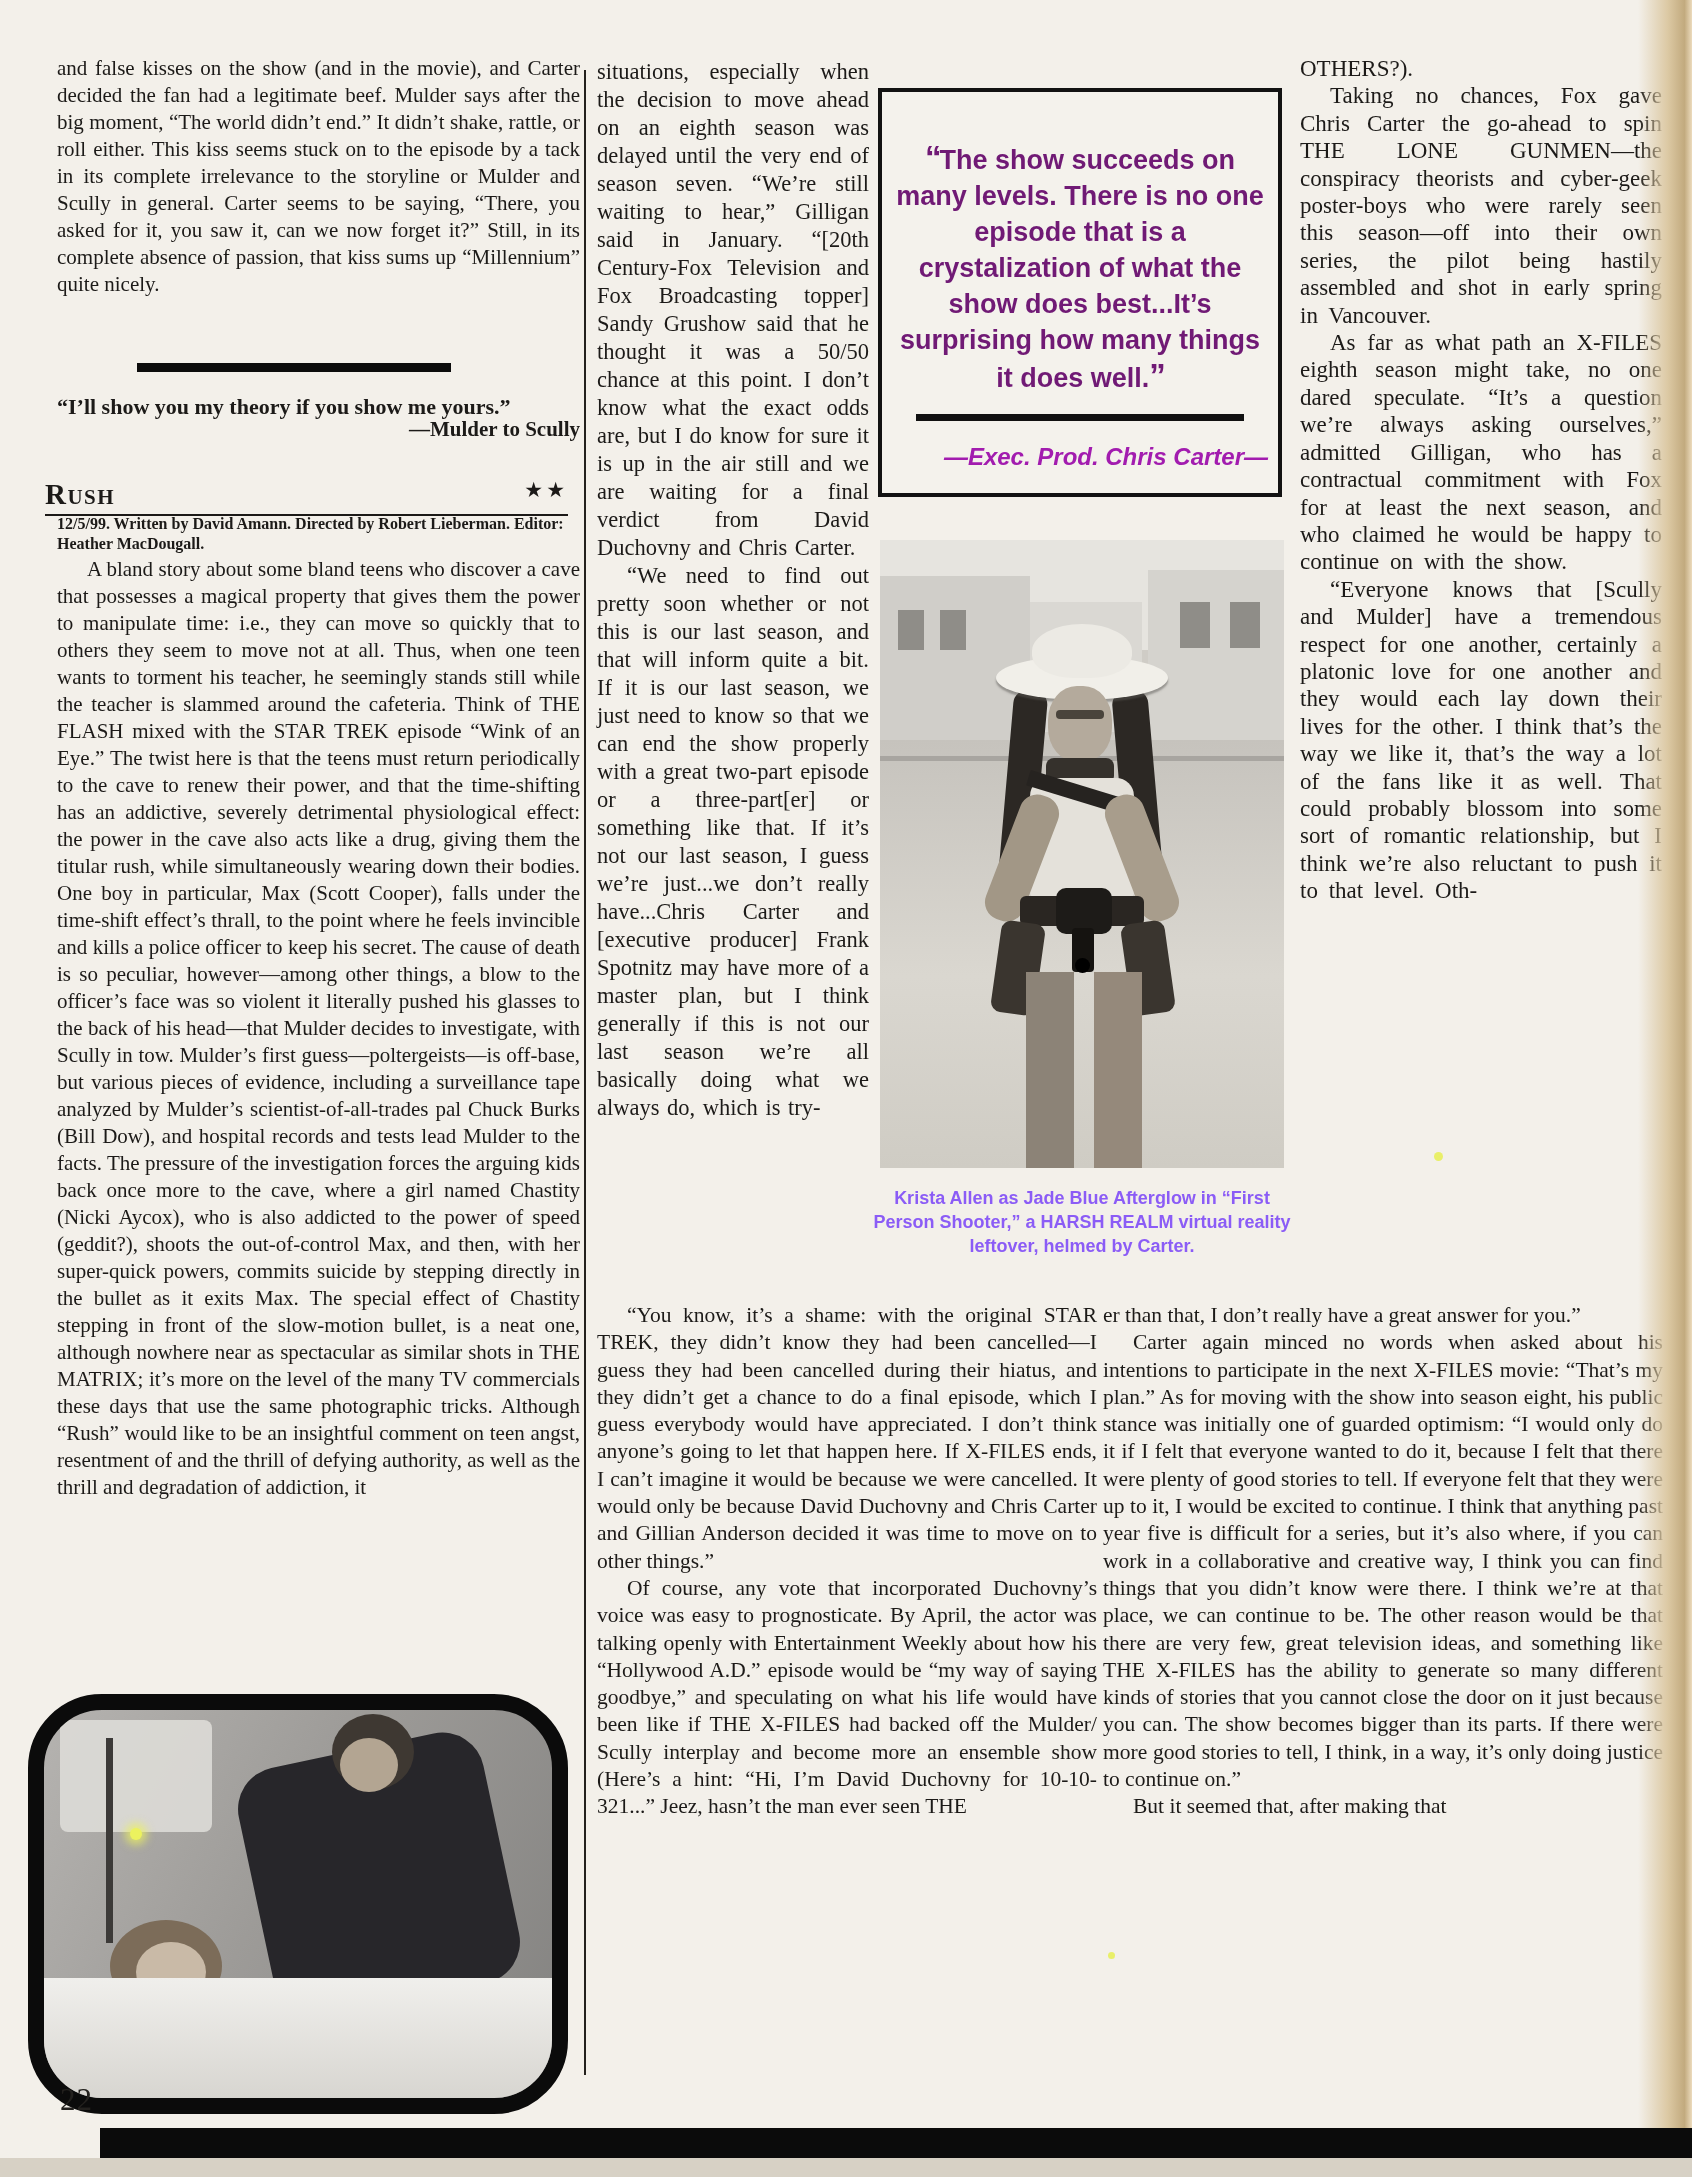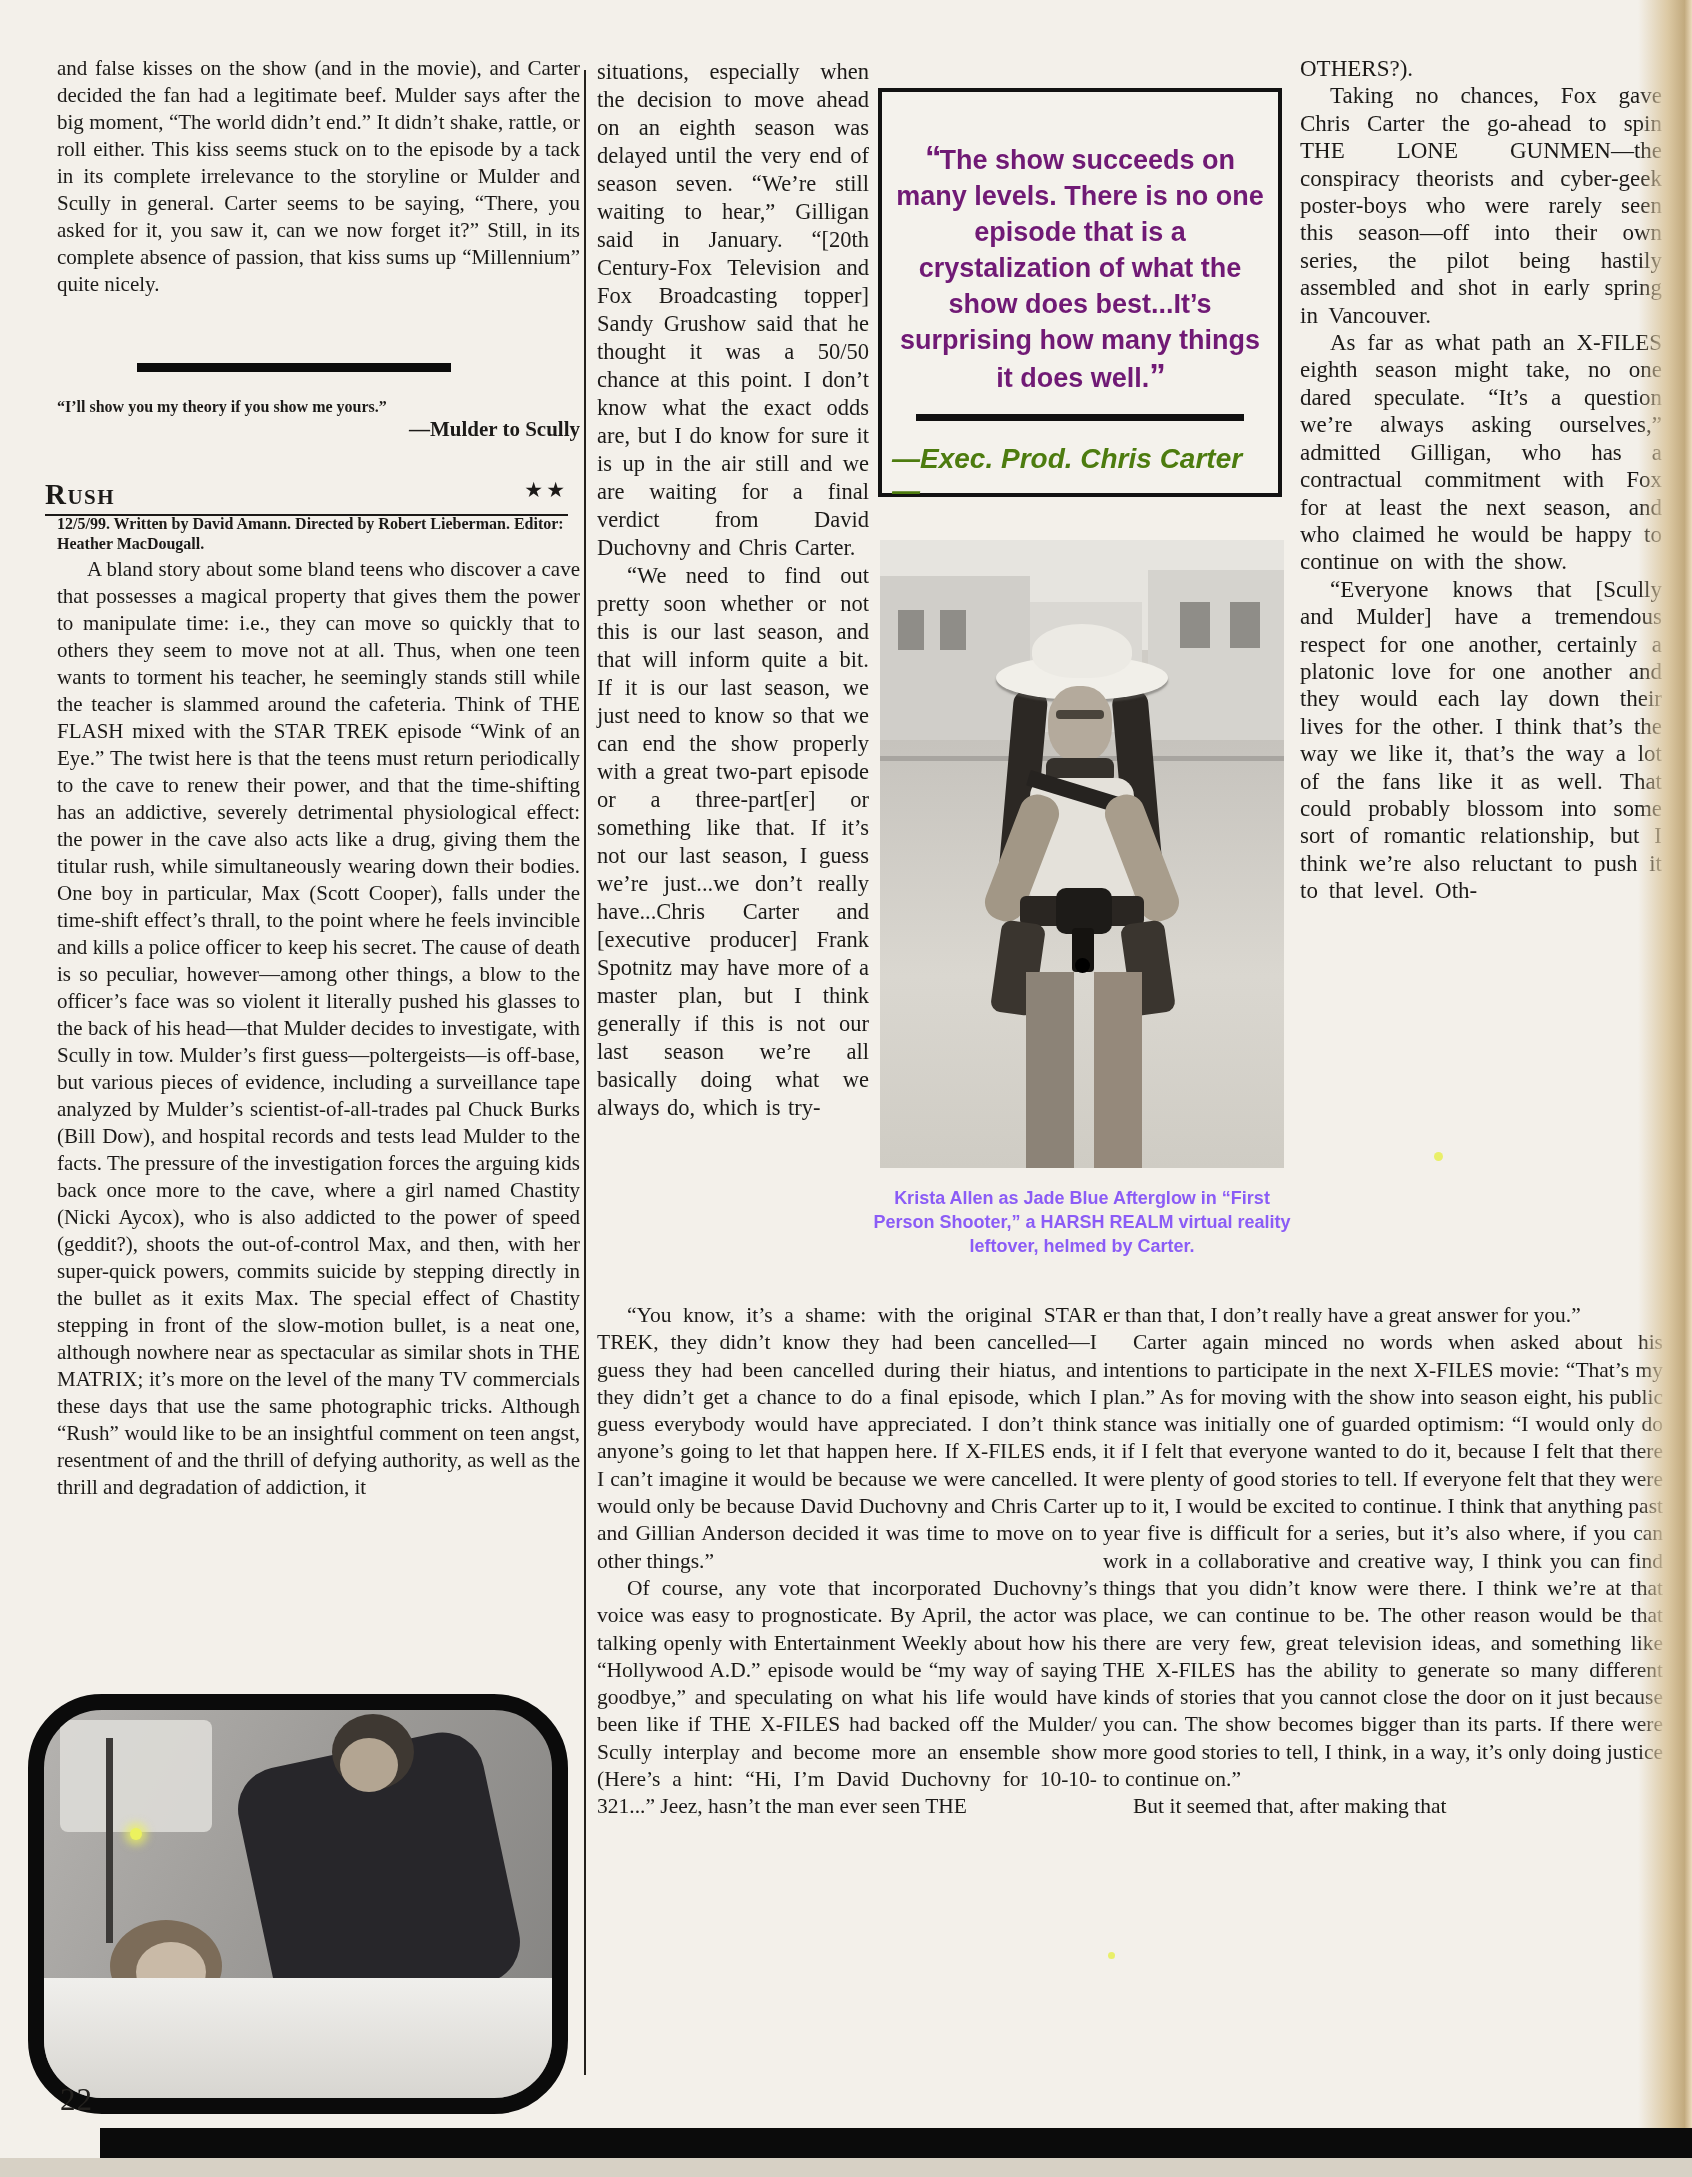--- a/index.html
+++ b/index.html
@@ -9,41 +9,41 @@
     font-family:"Liberation Serif","DejaVu Serif",serif;color:#1c1a18;
   }
   .abs{position:absolute;}
   p{margin:0;}
   .body-text{font-size:21px;line-height:27px;text-align:justify;}
   .indent{text-indent:30px;}
   
   .col1{left:57px;top:55px;width:523px;}
   .divider-bar{left:137px;top:363px;width:314px;height:9px;background:#0c0c0c;}
   .mulder-quote{left:57px;top:392px;width:523px;}
-  .mq-text{font-weight:bold;font-size:16px;line-height:29px;}
+  .mq-text{font-weight:bold;font-size:22px;line-height:29px;}
   .mq-attr{font-weight:bold;font-size:21px;text-align:right;margin-top:-4px;}
   .rush-header{left:45px;top:478px;width:523px;border-bottom:2px solid #1b1917;padding-bottom:3px;}
   .rush-title{display:inline-block;font-weight:bold;font-size:21px;letter-spacing:1.5px;text-transform:uppercase;}
   .rush-title::first-letter{font-size:29px;}
   .rush-stars{float:right;font-size:21px;letter-spacing:3px;}
   .credits{left:57px;top:514px;width:523px;font-weight:bold;font-size:16px;line-height:20px;}
   .review-body{left:57px;top:556px;width:523px;}
   .caption-sans{font-family:"Liberation Sans","DejaVu Sans",sans-serif;font-weight:bold;text-align:center;color:#8b5cf6;}
   .caption-left{left:40px;top:1592px;width:545px;font-size:18px;line-height:23.5px;}
   
   .col-rule{left:584px;top:70px;width:2px;height:2005px;background:#24211d;}
   
   .col2{left:597px;top:58px;width:272px;}
   .col2 p{font-size:22.5px;line-height:28px;word-spacing:2px;text-align:justify;}
   
   .qbox{left:878px;top:88px;width:404px;height:409px;border:4px solid #121212;background:#f4f2ec;box-sizing:border-box;padding:48px 10px 0 10px;}
   .qtext{font-family:"Liberation Sans","DejaVu Sans",sans-serif;font-weight:bold;font-size:27px;line-height:36px;text-align:center;color:#701a75;}
   .qmark{font-size:33px;letter-spacing:-2px;}
   .qrule{width:328px;height:7px;background:#111;margin:18px auto 22px auto;}
-  .qattr{font-family:"Liberation Sans","DejaVu Sans",sans-serif;font-weight:bold;font-style:italic;font-size:28px;text-align:left;color:#4d7c0f;}
+  .qattr{font-family:"Liberation Sans","DejaVu Sans",sans-serif;font-weight:bold;font-style:italic;font-size:24px;text-align:right;color:#a21caf;}
   
   .kphoto{left:880px;top:540px;width:404px;height:628px;background:#cfccc6;overflow:hidden;box-shadow:inset 0 0 40px rgba(40,38,34,.35);}
   .caption2{left:872px;top:1186px;width:420px;font-size:18px;line-height:24px;}
   
   .col3{left:1300px;top:55px;width:362px;}
   .col3 p{font-size:23px;line-height:27.4px;word-spacing:5px;text-align:justify;}
   
   .bmid{left:597px;top:1302px;width:500px;}
   .bmid p{font-size:21.5px;line-height:27.3px;text-align:justify;}
   .bright{left:1103px;top:1302px;width:560px;}

